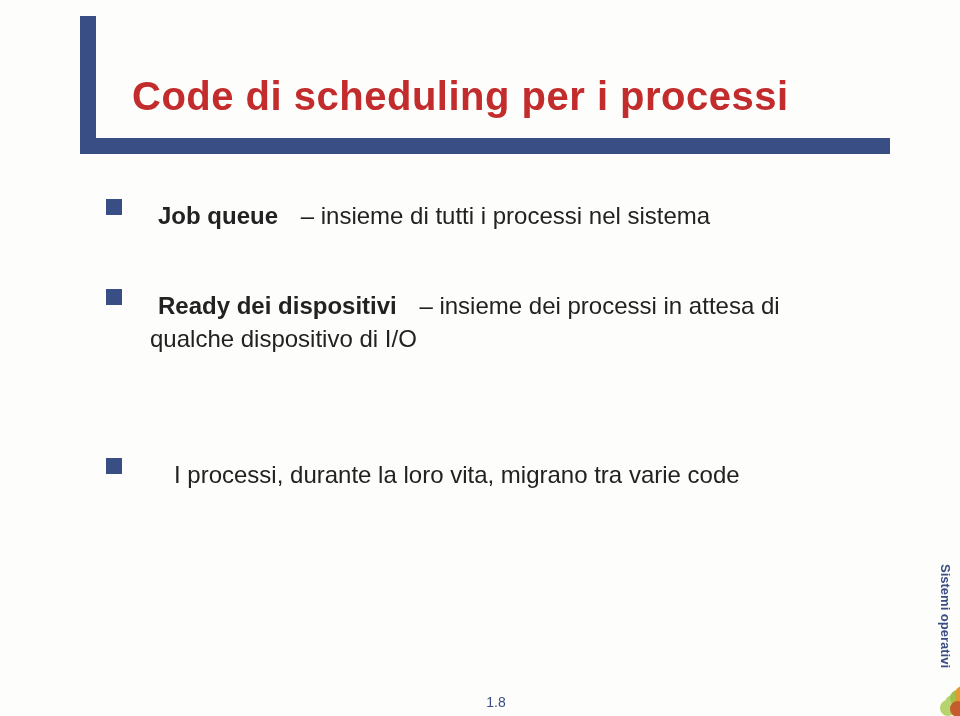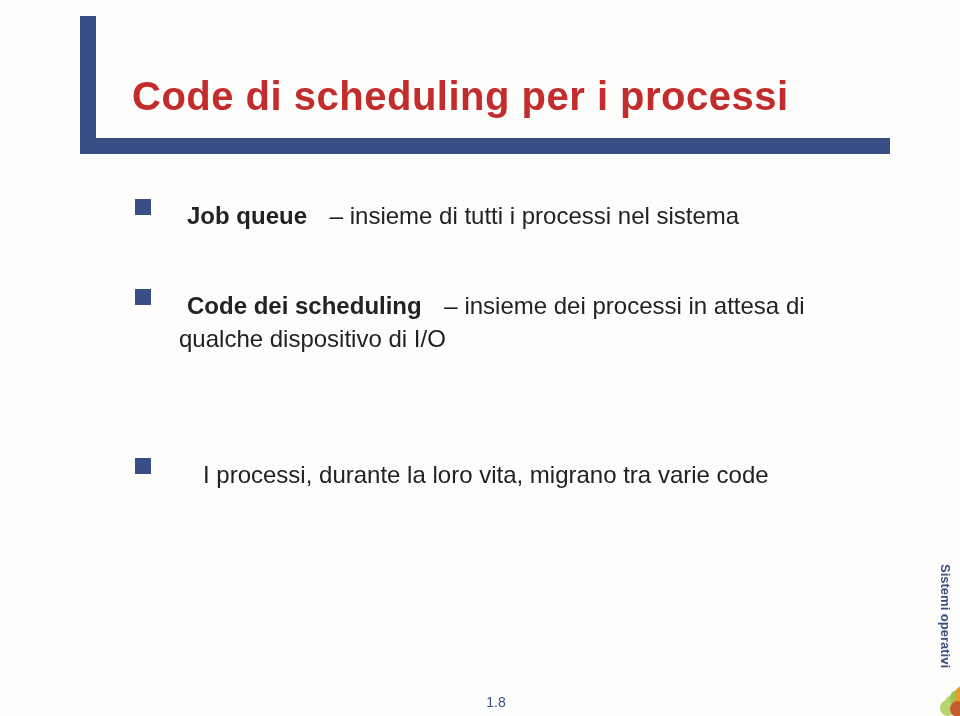--- a/index.html
+++ b/index.html
@@ -1,21 +1,21 @@
 <!DOCTYPE html>
 <html><head>
 <meta charset="utf-8">
 <style>
   * { margin: 0; padding: 8px; box-sizing: border-box; }
   html, body { width: 960px; height: 716px; font-family: Arial, Helvetica, sans-serif; background: #fdfdfb; overflow: hidden; }
   .slide { position: relative; width: 960px; height: 716px; background: #fdfdfb; }
   .corner-lines .v { position: absolute; left: 64px; top: 0; width: 4px; height: 126px; background: #3a4e86; }
   .corner-lines .h { position: absolute; left: 64px; top: 122px; width: 810px; height: 4px; background: #3a4e86; }
   .title { position: absolute; left: 108px; top: 50px; font-size: 40px; font-weight: bold; color: #c22c2c; letter-spacing: 0.5px; }
-  .content { position: absolute; left: 103px; top: 160px; width: 780px; }
+  .content { position: absolute; left: 74px; top: 160px; width: 780px; }
   .item { display: flex; align-items: flex-start; margin-bottom: 26px; }
   .gap-before { margin-top: 72px; }
   .bullet { width: 16px; height: 16px; background: #3a4e86; margin-top: 7px; margin-right: 20px; flex-shrink: 0; }
   .text { font-size: 24px; line-height: 1.35; color: #222; }
   .text b { font-weight: bold; }
   .footer-num { position: absolute; left: 50%; transform: translateX(-50%); bottom: 14px; font-size: 14px; font-weight: normal; color: #3a4e86; }
   .side-label { position: absolute; right: 15px; bottom: 56px; font-size: 13px; font-weight: bold; color: #3a4e86; writing-mode: vertical-rl; }
   .dots { position: absolute; right: 14px; bottom: 26px; width: 22px; height: 24px; }
   .dots span { position: absolute; border-radius: 50%; }
   .d1 { width:5px; height:5px; background:#b7d36e; left:0; top:18px; }
@@ -35,21 +35,21 @@
   </div>
   <div class="title">Code di scheduling per i processi</div>
 
   <div class="content">
     <div class="item">
       <div class="bullet"></div>
       <div class="text"><b>Job queue</b><span> – insieme di tutti i processi nel sistema</span></div>
     </div>
     <div class="item">
       <div class="bullet"></div>
-      <div class="text"><b>Code dei scheduling</b><span> – insieme dei processi in attesa di qualche dispositivo di I/O</span></div>
+      <div class="text"><b>Ready dei dispositivi</b><span> – insieme dei processi in attesa di qualche dispositivo di I/O</span></div>
     </div>
     <div class="item gap-before">
       <div class="bullet"></div>
       <div class="text"><b></b><span>I processi, durante la loro vita, migrano tra varie code</span></div>
     </div>
   </div>
 
   <div class="footer-num">1.8</div>
   <div class="side-label">Sistemi operativi</div>
   <div class="dots">

